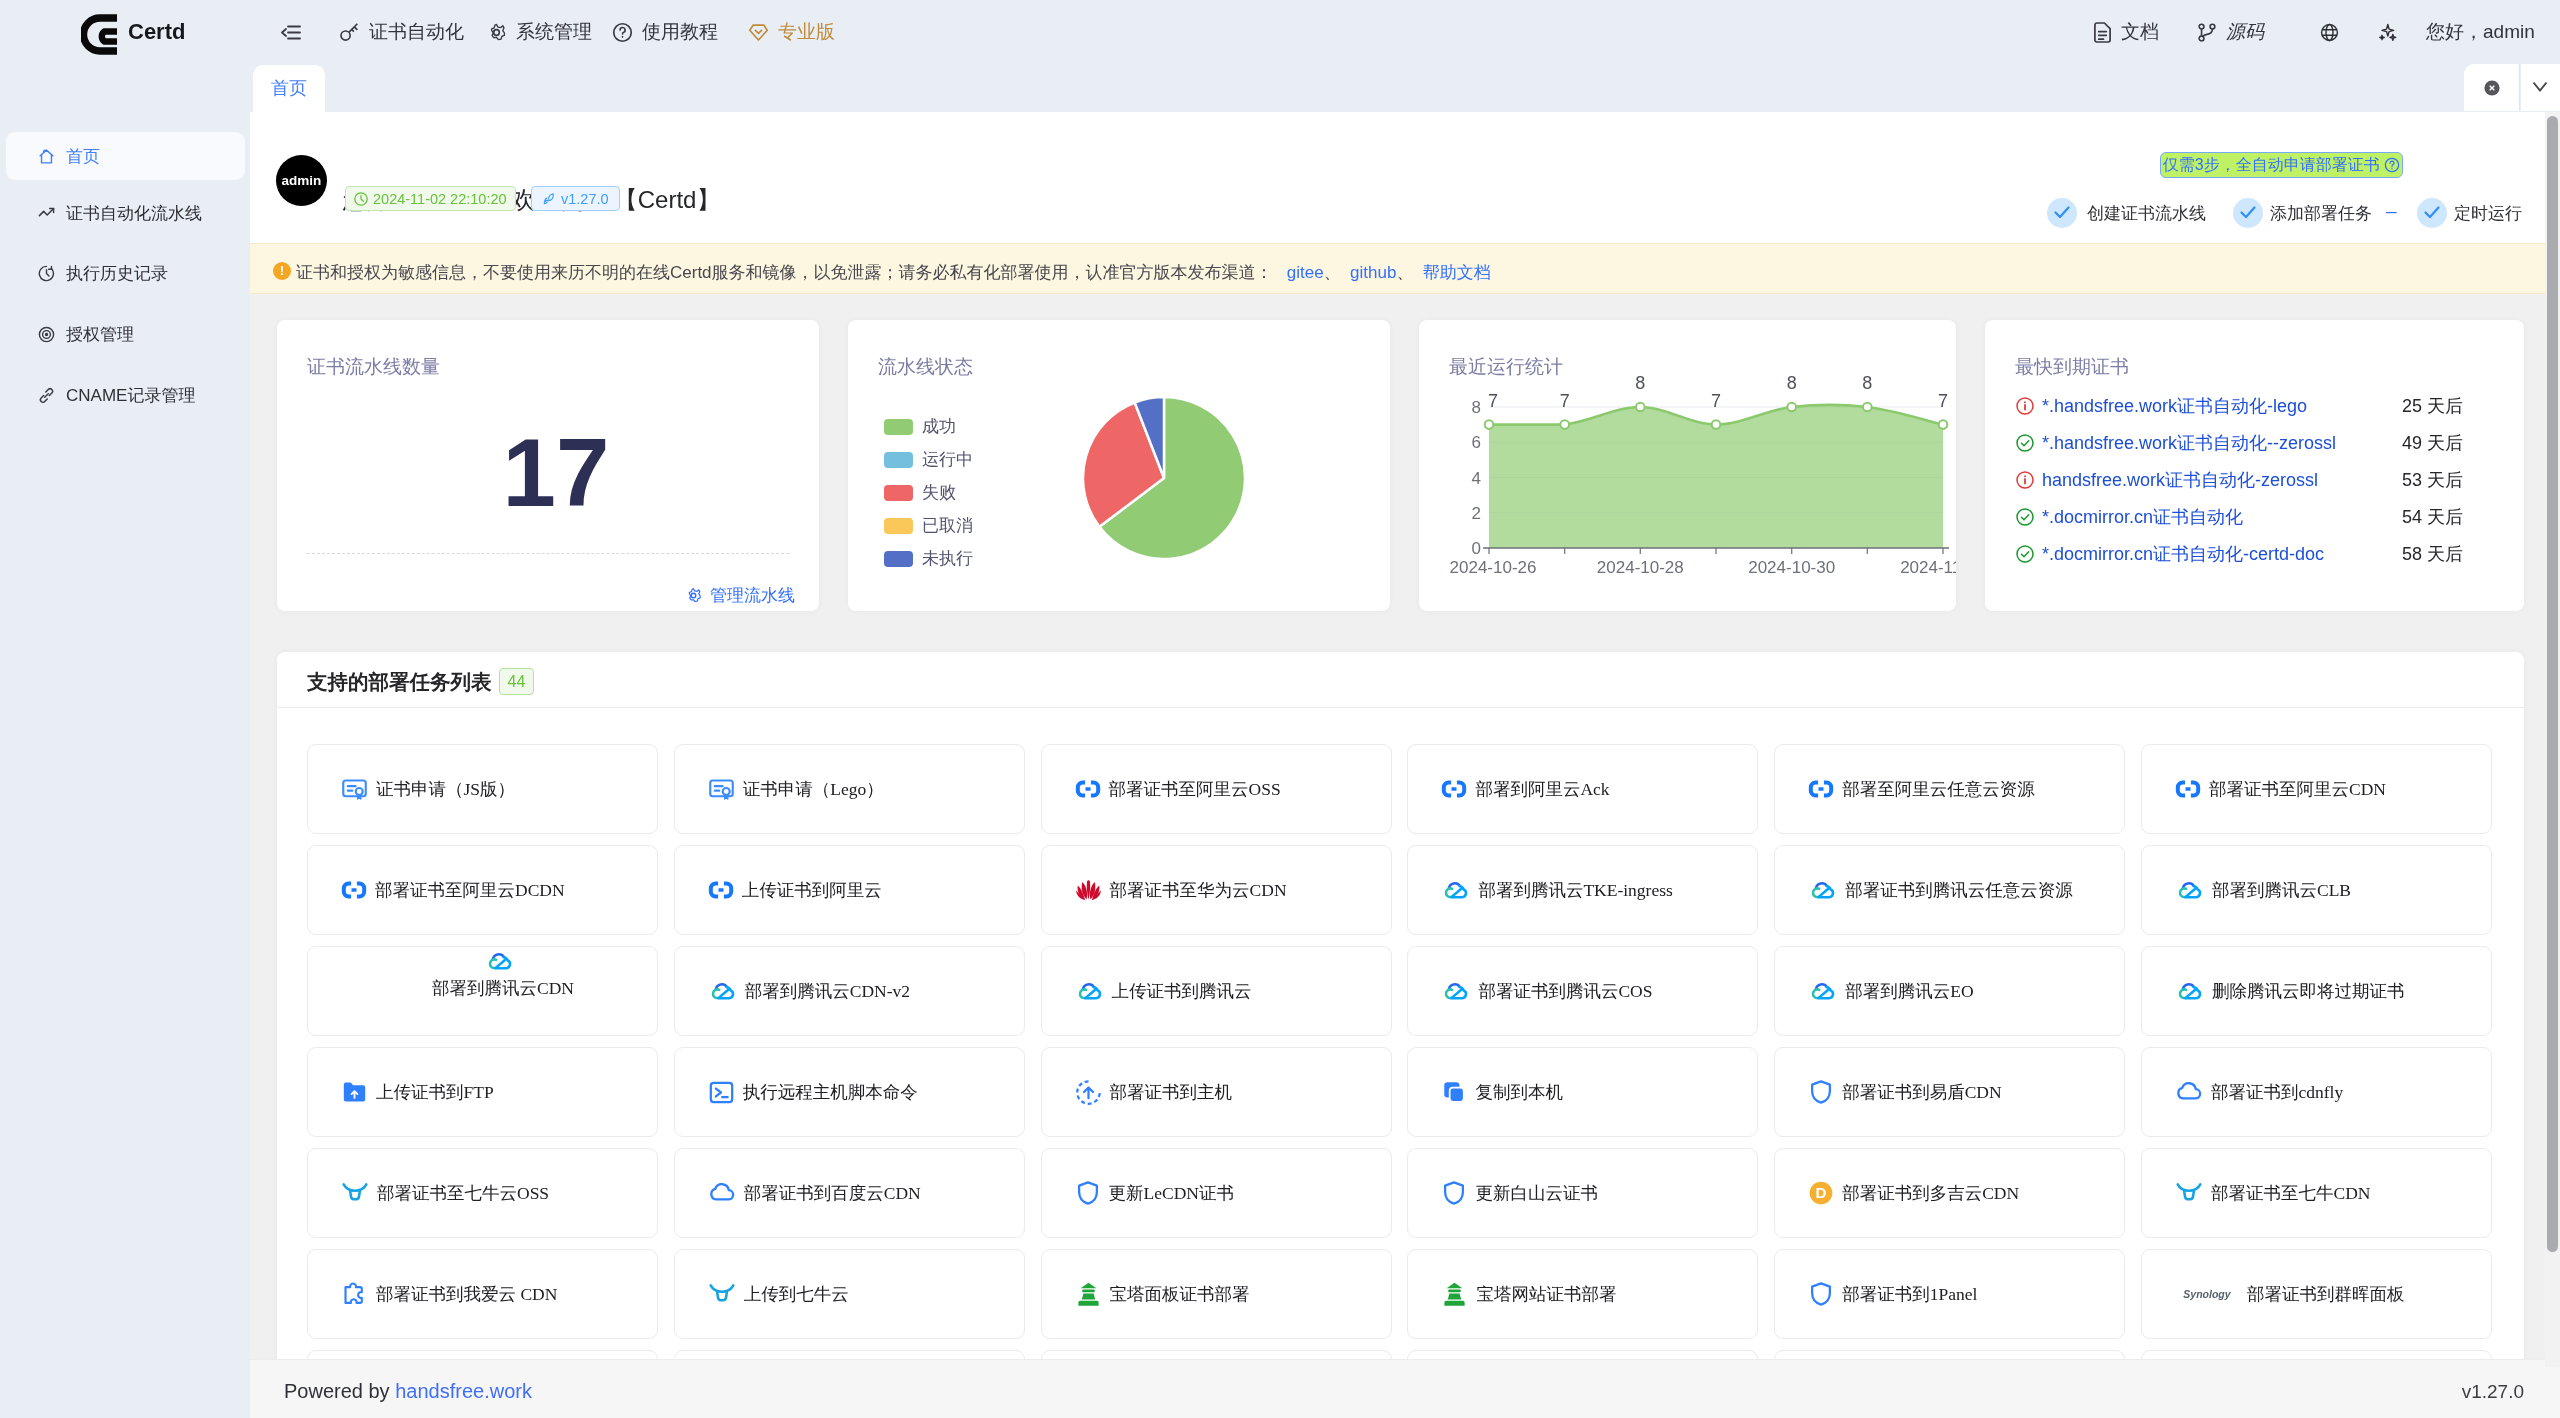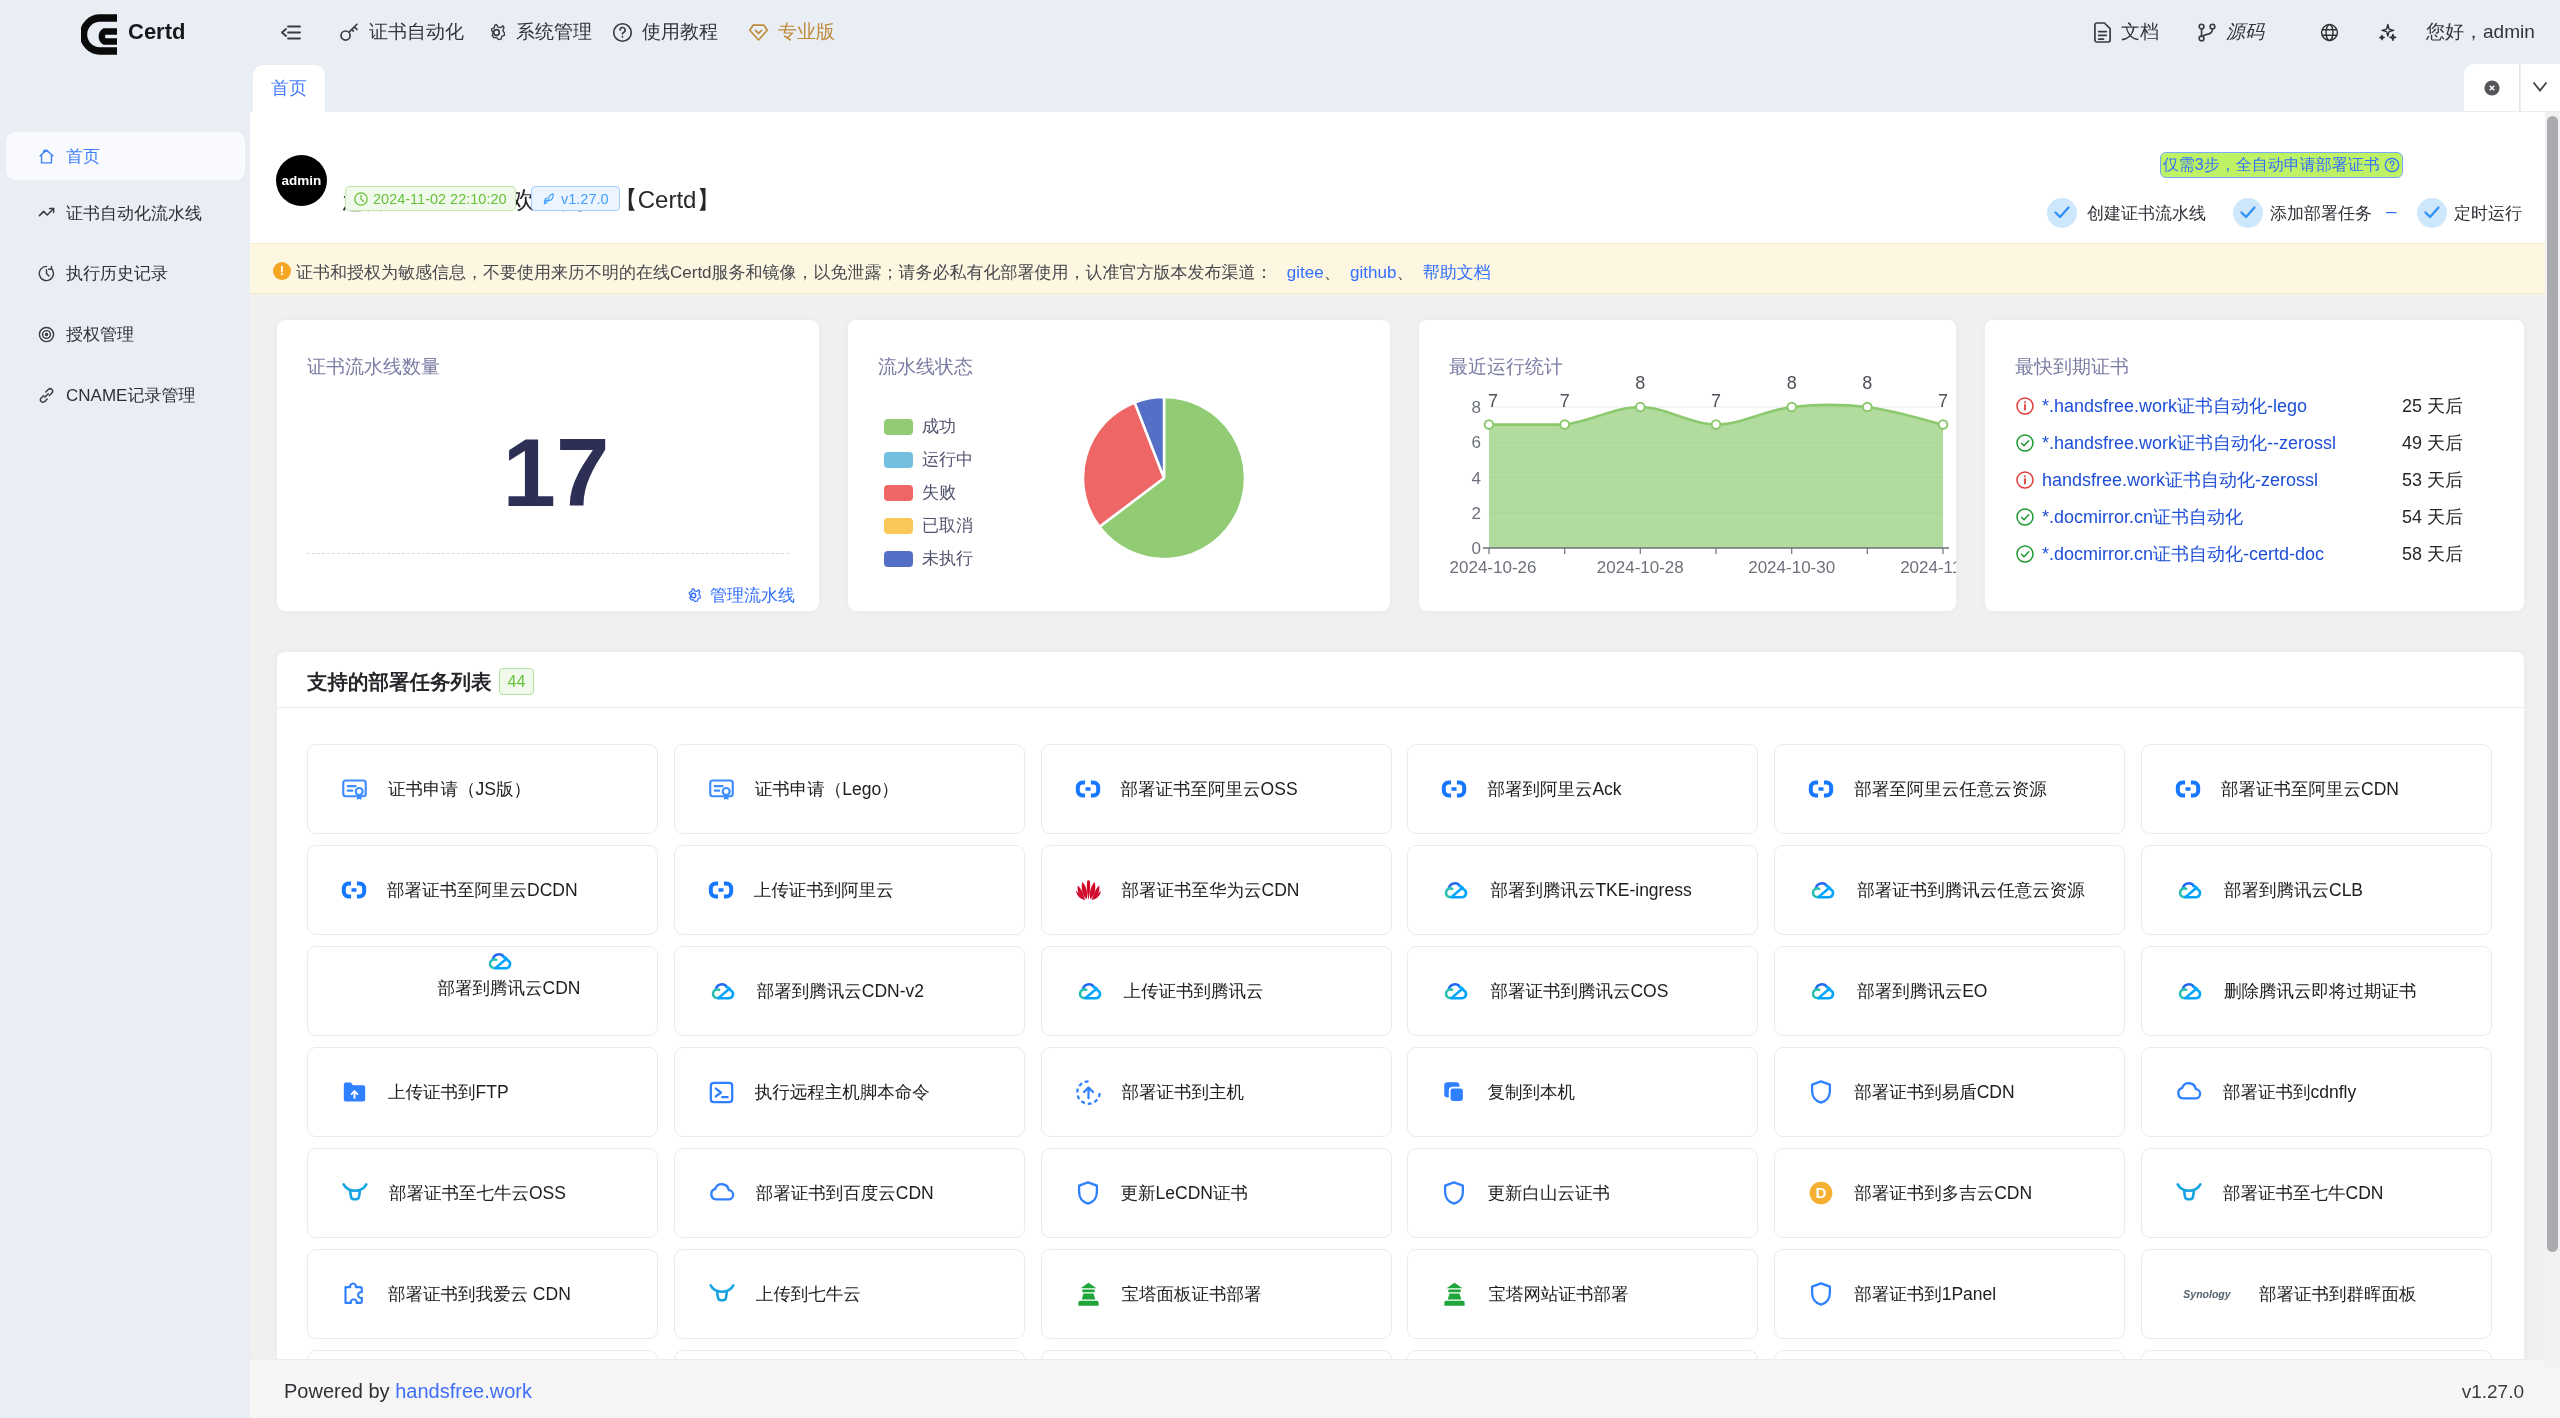--- a/index.html
+++ b/index.html
@@ -10,21 +10,21 @@
 #sidebar { position:absolute; left:0; top:64px; width:250px; height:1354px; background:#e9eef5; }
 #tabbar { position:absolute; left:250px; top:64px; width:2310px; height:48px; background:#e9eef5; }
 .menu-item { position:absolute; display:flex; align-items:center; font-size:17px; color:#2f2f33; }
 .hmenu { display:flex; align-items:center; gap:9px; font-size:19px; color:#33343a; position:absolute; top:0; height:64px; }
 #welcome { position:absolute; left:250px; top:112px; width:2295px; height:131px; background:#fff; }
 #banner { position:absolute; left:250px; top:243px; width:2295px; height:51px; background:#fdf6e1; border-top:1px solid #f5ebc8; border-bottom:1px solid #f5ebc8; }
 .card { position:absolute; background:#fff; border-radius:8px; box-shadow:0 0 7px rgba(0,0,0,0.04); }
 .ctitle { position:absolute; left:30px; top:34px; font-size:19px; color:#7b7ca3; }
 #footer { position:absolute; left:250px; top:1359px; width:2310px; height:59px; background:#f6f6f7; border-top:1px solid #ececec; }
 .gitem { position:absolute; width:351px; height:90px; background:#fff; border:1px solid #ebebeb; border-radius:9px; display:flex; align-items:center; padding-left:33px; }
-.gitem .gtxt { font-size:17.5px; color:#202024; margin-left:20px; white-space:nowrap; }
+.gitem .gtxt { font-size:17.5px; color:#202024; margin-left:8px; white-space:nowrap;font-family:Liberation Serif, serif; }
 .gitem svg { flex:0 0 auto; }
 .blue { color:#3370ff; }
 .leg { position:absolute; display:flex; align-items:center; }
 .leg .sq { width:29px; height:16px; border-radius:4px; margin-right:9px; }
 .leg .lt { font-size:17px; color:#52536e; }
 .certrow { position:absolute; height:22px; display:flex; align-items:center; width:447px; }
 .certrow .lnk { font-size:18px; color:#1d4ed8; margin-left:8px; }
 .certrow .days { margin-left:auto; font-size:18px; color:#26262a; }
 </style>
 </head>

